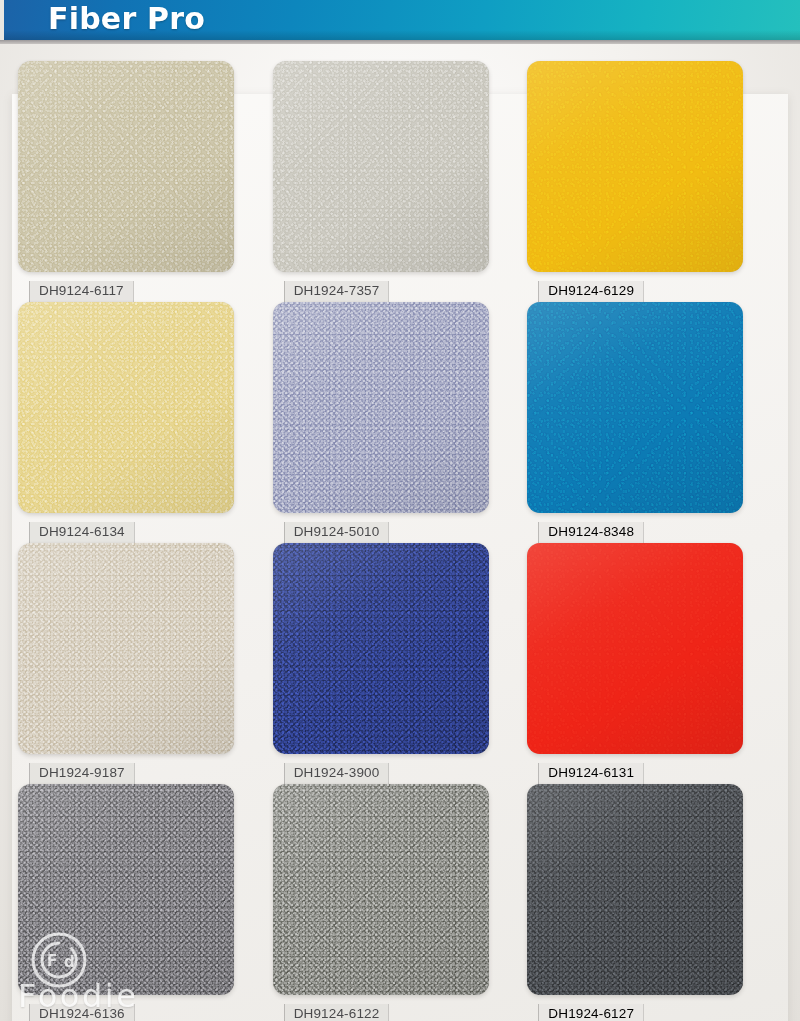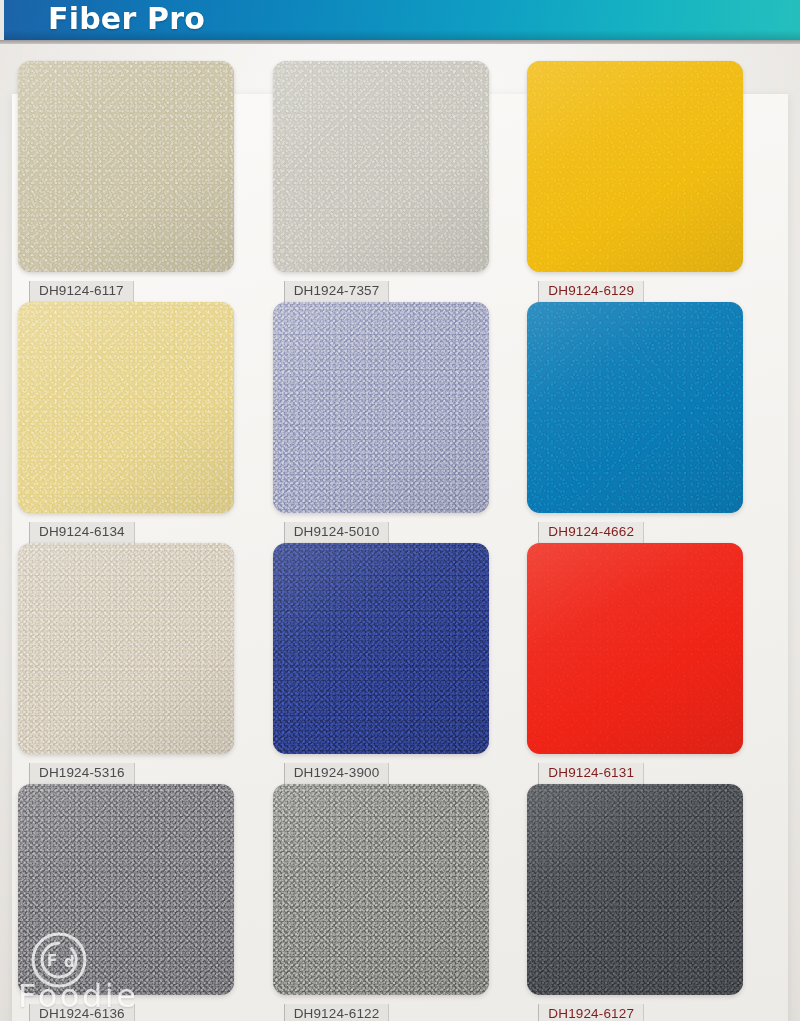--- a/index.html
+++ b/index.html
@@ -176,21 +176,21 @@
     font-size: 13.5px;
     line-height: 16px;
     color: #4a4a4c;
     background: rgba(226,224,221,0.78);
     border-left: 1px solid rgba(150,148,146,0.55);
     border-right: 1px solid rgba(150,148,146,0.35);
     letter-spacing: 0.15px;
     white-space: nowrap;
     font-family: "Liberation Sans", sans-serif;
   }
-  .label.faint { color: #7f1d1d; background: rgba(231,229,227,0.7); }
+  .label.faint { color: #000000; background: rgba(231,229,227,0.7); }
 
   
   .watermark {
     position: absolute;
     left: 14px;
     bottom: 4px;
     width: 170px;
     height: 86px;
     pointer-events: none;
     opacity: 0.80;
@@ -244,25 +244,25 @@
       <div class="cell">
         <div class="swatch" style="background: rgb(232, 215, 147);"></div>
         <div class="label">DH9124-6134</div>
       </div>
       <div class="cell">
         <div class="swatch coarse" style="background: rgb(160, 164, 193);"></div>
         <div class="label">DH9124-5010</div>
       </div>
       <div class="cell">
         <div class="swatch smooth" style="background: rgb(12, 123, 181);"></div>
-        <div class="label faint">DH9124-4662</div>
+        <div class="label faint">DH9124-8348</div>
       </div>
       <div class="cell">
         <div class="swatch coarse" style="background: rgb(212, 203, 186);"></div>
-        <div class="label">DH1924-5316</div>
+        <div class="label">DH1924-9187</div>
       </div>
       <div class="cell">
         <div class="swatch coarse" style="background: rgb(43, 58, 126);"></div>
         <div class="label">DH1924-3900</div>
       </div>
       <div class="cell">
         <div class="swatch smooth" style="background: rgb(239, 36, 23);"></div>
         <div class="label faint">DH9124-6131</div>
       </div>
       <div class="cell">

